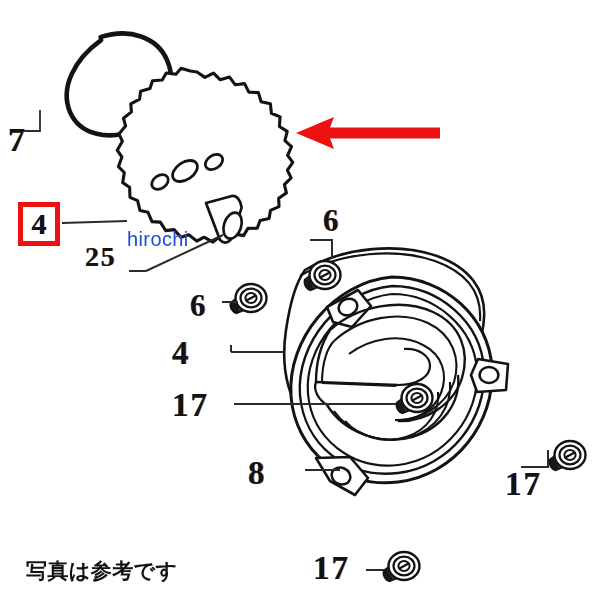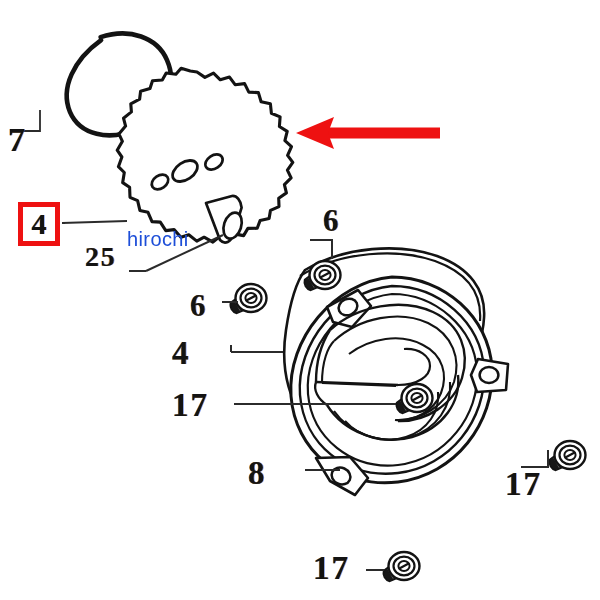--- a/index.html
+++ b/index.html
@@ -227,14 +227,15 @@
   <div class="callout c-17a">17</div>
   <div class="callout c-8">8</div>
   <div class="callout c-17b">17</div>
   <div class="callout c-17c">17</div>
 
   <div class="redbox">
     <span>4</span>
   </div>
 
   <div class="wm">hirochi</div>
+  <div class="note">写真は参考です</div>
 
 </div>
 
 </body></html>

